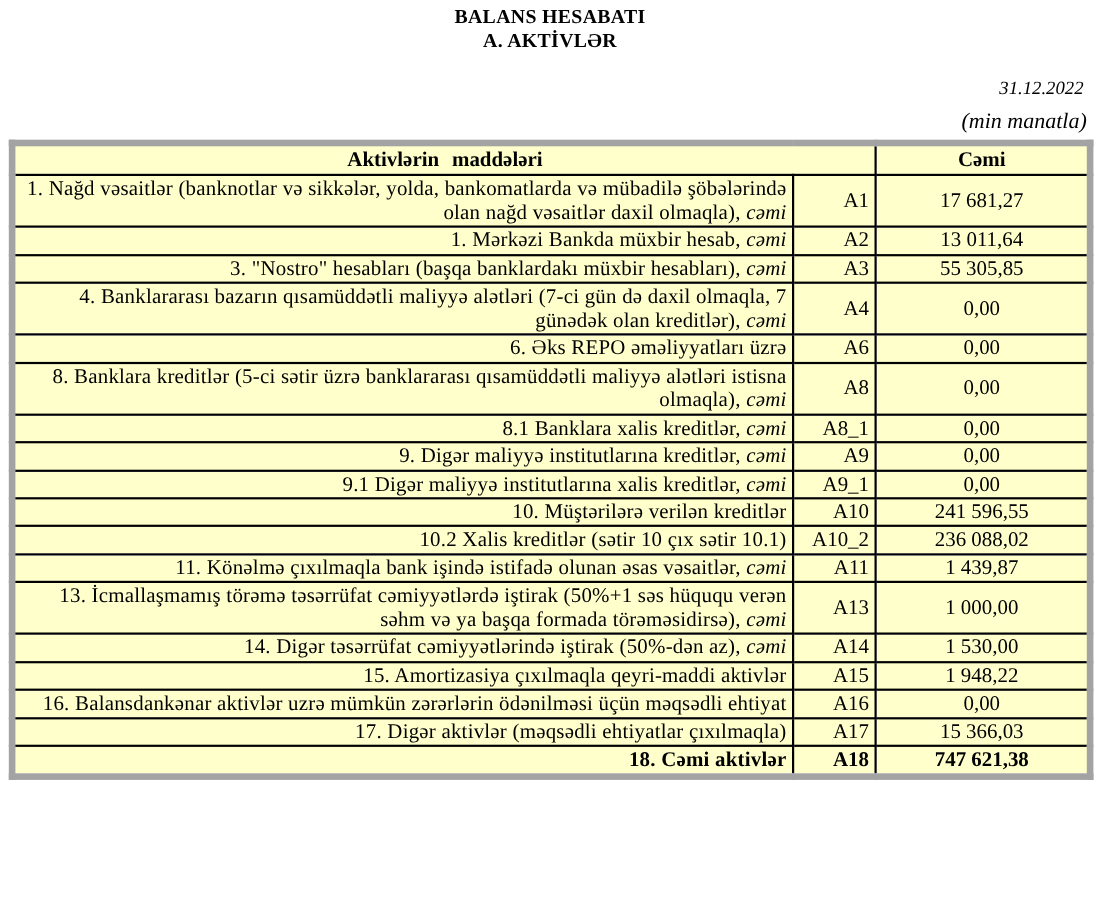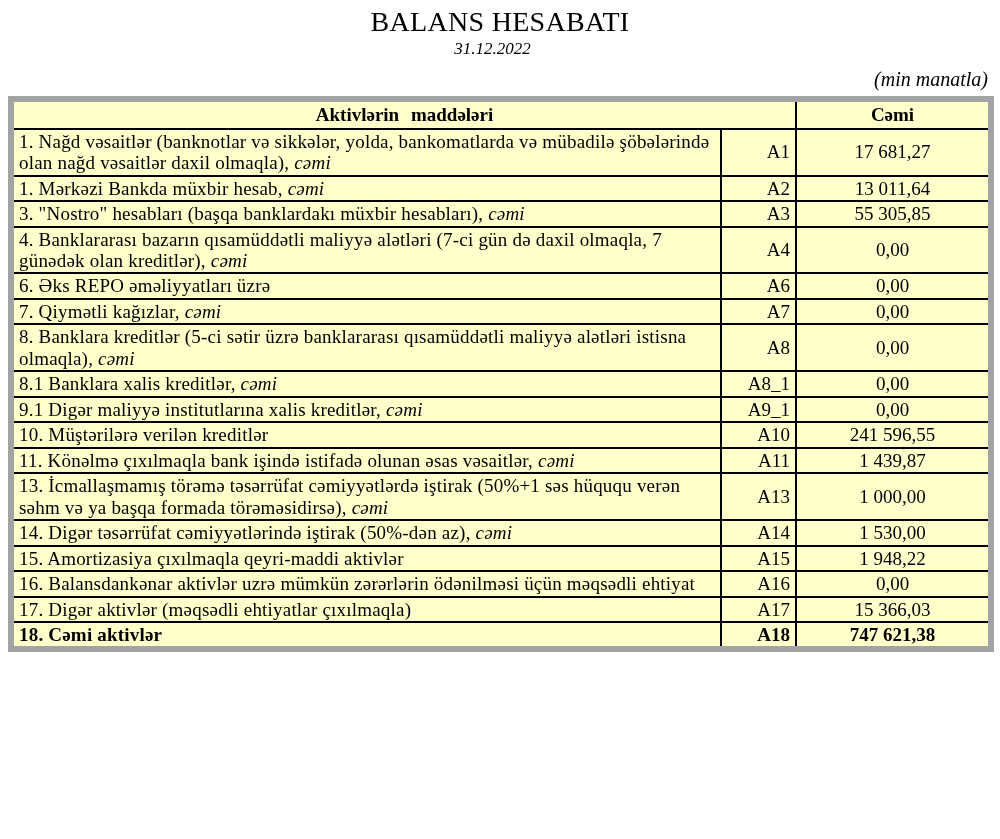--- a/index.html
+++ b/index.html
@@ -15,27 +15,28 @@
     height: 839px;
     background: #ffffff;
     overflow: hidden;
     box-sizing: border-box;
   }
   .title-block {
     padding-top: 5px;
     text-align: center;
   }
   .title-line {
-    font-size: 28px;
-    font-weight: normal;
+    font-size: 18px;
+    font-weight: bold;
     line-height: 1.22;
     letter-spacing: 0.3px;
   }
   .date-line {
-    text-align: center;
+    margin-top: 21px;
+    text-align: right;
     padding-right: 15px;
     font-size: 17px;
     font-style: italic;
   }
   .unit-line {
     margin-top: 9px;
     text-align: right;
     padding-right: 12px;
     font-size: 20px;
     font-style: italic;
@@ -57,21 +58,21 @@
     vertical-align: middle;
     overflow: hidden;
   }
   table.balance th {
     text-align: center;
     font-weight: bold;
     word-spacing: 7px;
     padding: 2px 5px;
   }
   td.desc {
-    text-align: left;
+    text-align: right;
     letter-spacing: 0.2px;
     margin-top: 20px;
   }
   td.code {
     text-align: right;
   }
   td.val {
     text-align: center;
     padding-right: 6px;
   }
@@ -82,20 +83,21 @@
   td.desc i { font-style: italic; }
   td.desc b { font-weight: bold; }
 </style>
 </head>
 <body>
 
 <div class="page">
 
   <div class="title-block">
     <div class="title-line">BALANS HESABATI</div>
+    <div class="title-line">A. AKTİVLƏR</div>
   </div>
 
   <div class="date-line">31.12.2022</div>
 
   <div class="unit-line">(min manatla)</div>
 
   <table class="balance">
     <colgroup>
       <col style="width:710px">
       <col style="width:75px">
@@ -127,43 +129,48 @@
           <td class="desc"><span>4. Banklararası bazarın qısamüddətli maliyyə alətləri (7-ci gün də daxil olmaqla, 7 günədək olan kreditlər), </span><i>cəmi</i></td>
           <td class="code">A4</td>
           <td class="val">0,00</td>
         </tr>
         <tr>
           <td class="desc"><span>6. Əks REPO əməliyyatları üzrə</span></td>
           <td class="code">A6</td>
           <td class="val">0,00</td>
         </tr>
         <tr>
-          <td class="desc"><span>7. Qiymətli kağızlar, </span><i>cəmi</i></td>
-          <td class="code">A7</td>
-          <td class="val">0,00</td>
-        </tr>
-        <tr>
           <td class="desc"><span>8. Banklara kreditlər (5-ci sətir üzrə banklararası qısamüddətli maliyyə alətləri istisna olmaqla), </span><i>cəmi</i></td>
           <td class="code">A8</td>
           <td class="val">0,00</td>
         </tr>
         <tr>
           <td class="desc"><span>8.1 Banklara xalis kreditlər, </span><i>cəmi</i></td>
           <td class="code">A8_1</td>
+          <td class="val">0,00</td>
+        </tr>
+        <tr>
+          <td class="desc"><span>9. Digər maliyyə institutlarına kreditlər, </span><i>cəmi</i></td>
+          <td class="code">A9</td>
           <td class="val">0,00</td>
         </tr>
         <tr>
           <td class="desc"><span>9.1 Digər maliyyə institutlarına xalis kreditlər, </span><i>cəmi</i></td>
           <td class="code">A9_1</td>
           <td class="val">0,00</td>
         </tr>
         <tr>
           <td class="desc"><span>10. Müştərilərə verilən kreditlər</span></td>
           <td class="code">A10</td>
           <td class="val">241 596,55</td>
+        </tr>
+        <tr>
+          <td class="desc"><span>10.2 Xalis kreditlər (sətir 10 çıx sətir 10.1)</span></td>
+          <td class="code">A10_2</td>
+          <td class="val">236 088,02</td>
         </tr>
         <tr>
           <td class="desc"><span>11. Könəlmə çıxılmaqla bank işində istifadə olunan əsas vəsaitlər, </span><i>cəmi</i></td>
           <td class="code">A11</td>
           <td class="val">1 439,87</td>
         </tr>
         <tr>
           <td class="desc"><span>13. İcmallaşmamış törəmə təsərrüfat cəmiyyətlərdə iştirak (50%+1 səs hüququ verən səhm və ya başqa formada törəməsidirsə), </span><i>cəmi</i></td>
           <td class="code">A13</td>
           <td class="val">1 000,00</td>

